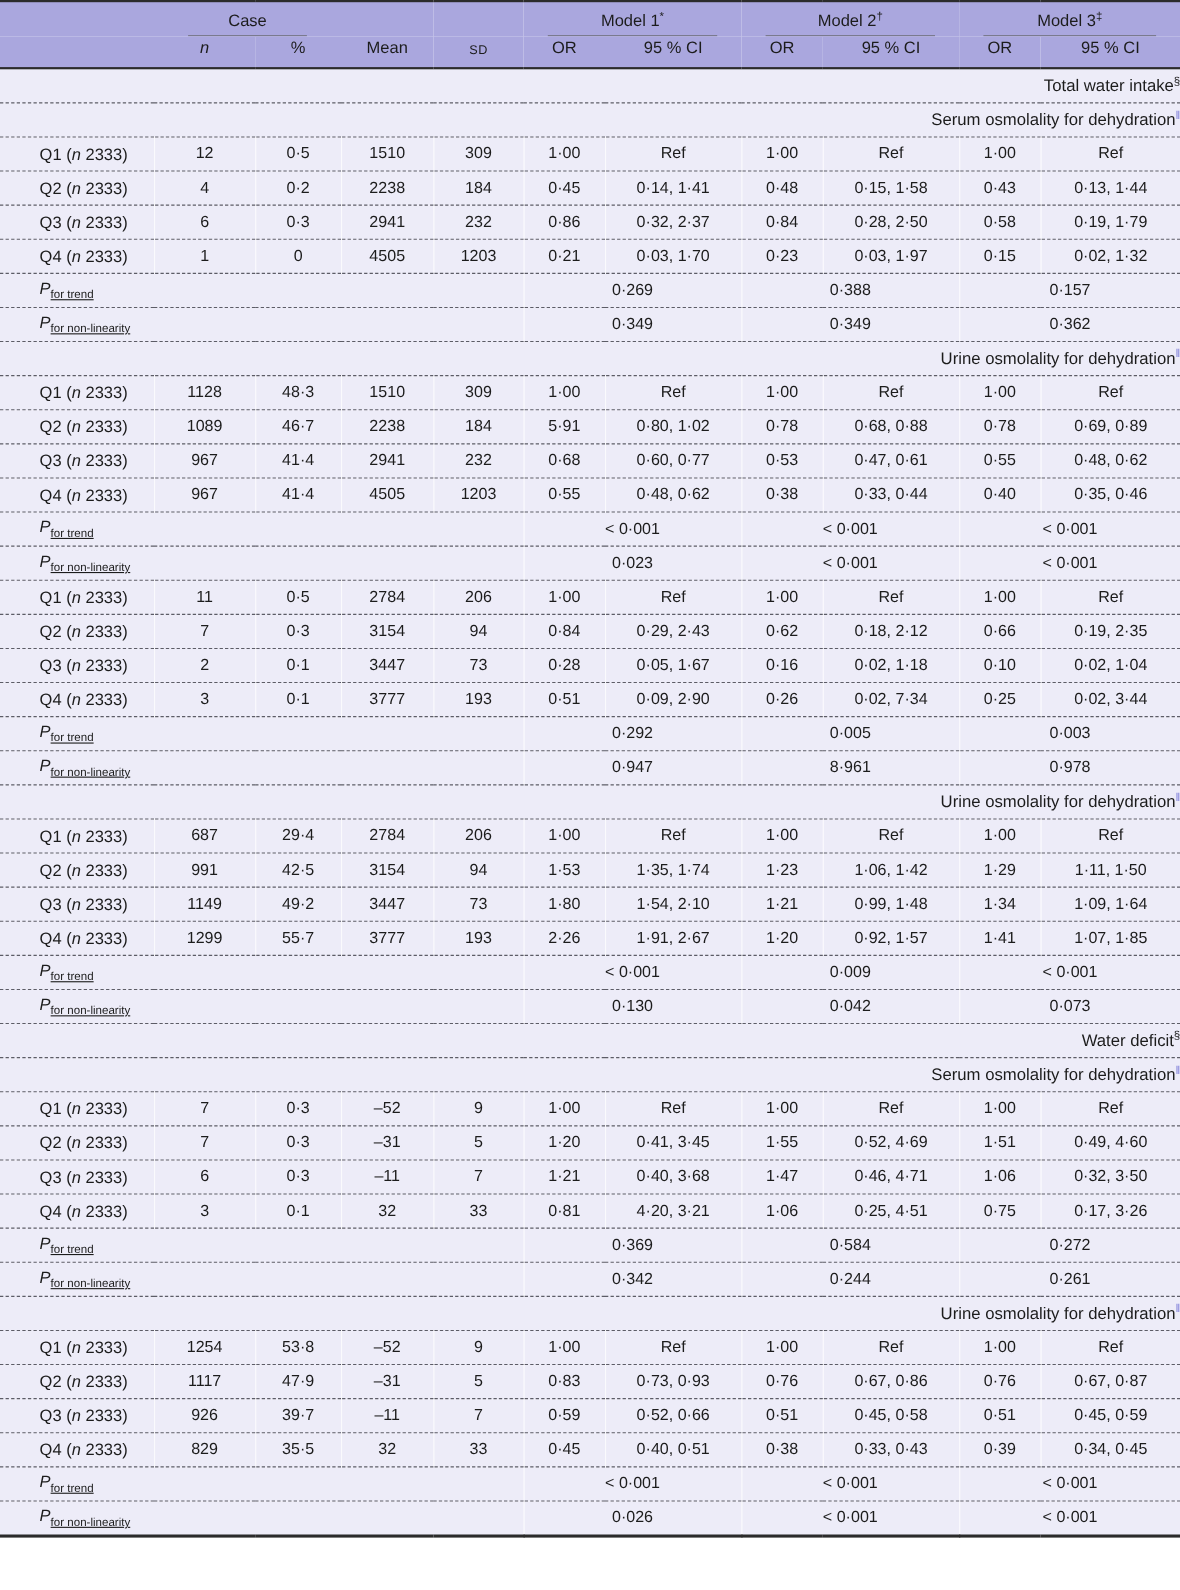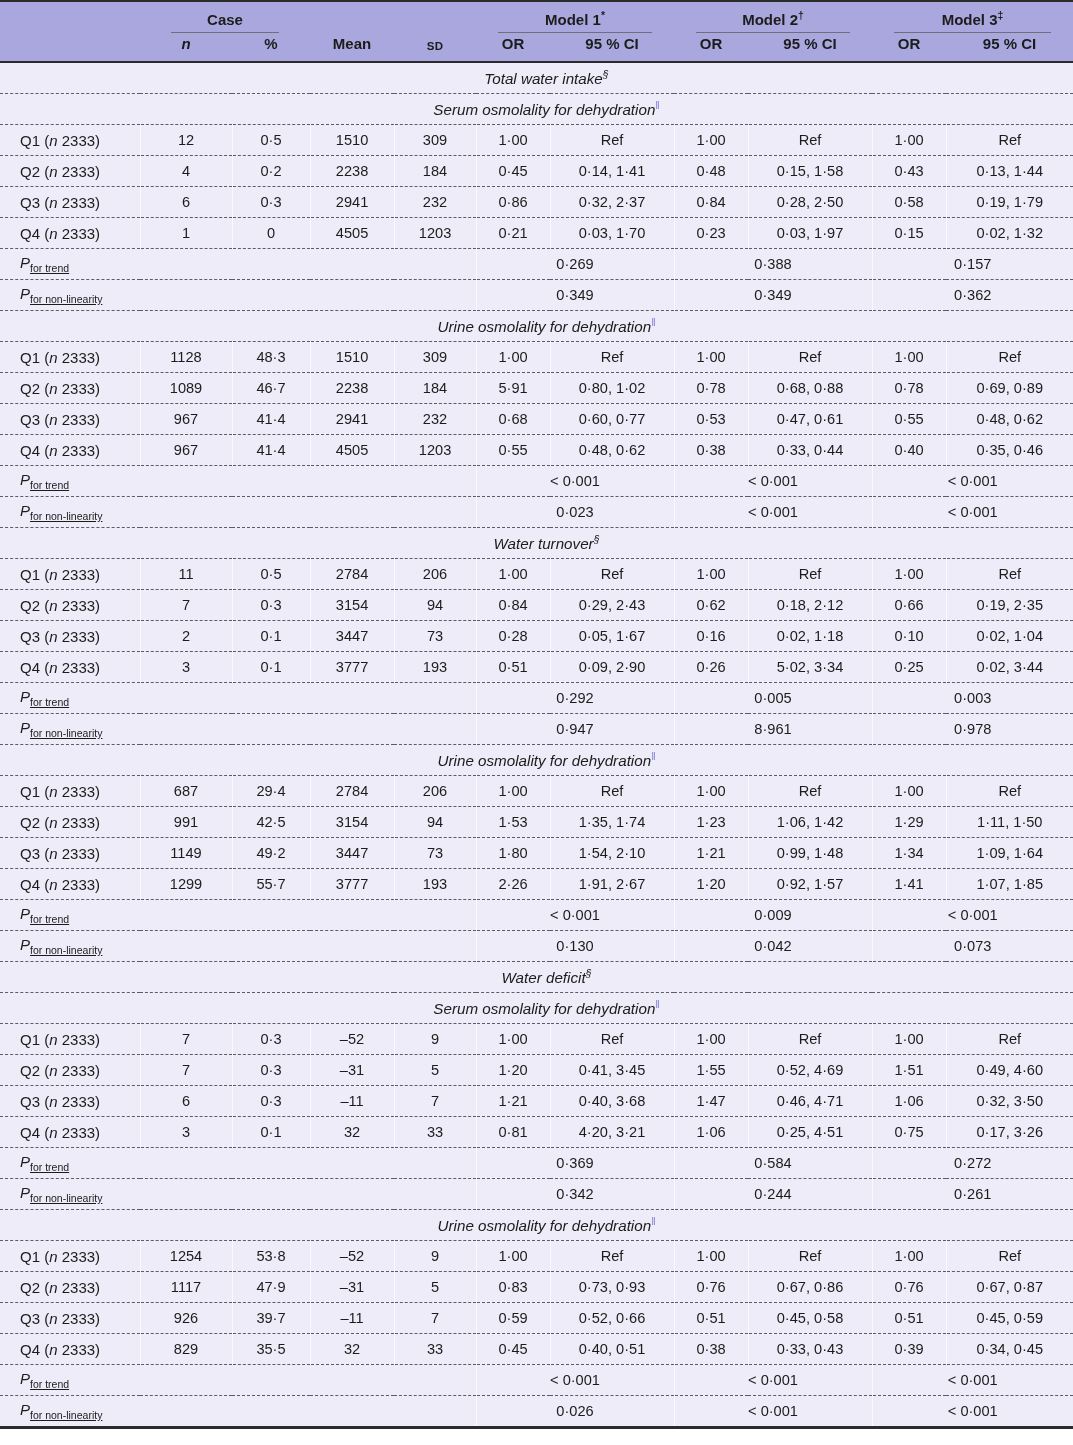--- a/index.html
+++ b/index.html
@@ -6,39 +6,39 @@
   :root{
     --header-bg:#aaa7de; --body-bg:#edecf8; --rule-dark:#2b2b2b;
     --sup-accent:#7b7bd8; --text:#1c1c1c;
   }
   html,body{margin:0;padding:0;}
   body{width:1073px;background:#ffffff;color:var(--text);
        font-family:"Liberation Sans","DejaVu Sans",sans-serif;}
   table{border-collapse:collapse;table-layout:fixed;width:1073px;
         border-top:2px solid var(--rule-dark);border-bottom:3px solid var(--rule-dark);}
   
-  thead th{background:var(--header-bg);font-weight:700;font-size:15px;
+  thead th{background:var(--header-bg);font-weight:400;font-size:15px;
            vertical-align:bottom;padding:0;color:var(--text);}
   thead tr.cols th{padding:2px 0 9px;text-align:center;border-bottom:2px solid var(--rule-dark);}
   .grp{display:block;text-align:center;padding:7px 0 4px;border-bottom:1px solid #6f6f7a;}
   .grp-case{margin:0 18%;}
   .grp-model{margin:0 11%;}
   thead sup{font-size:10.5px;}
   thead i{font-style:italic;}
   th.sc{font-size:11.5px;letter-spacing:.4px;}
   
   tbody td{background:var(--body-bg);height:30px;font-size:14.6px;padding:0;
            border-bottom:1px dashed #5c5c66;border-right:1px solid rgba(255,255,255,.72);
            white-space:nowrap;overflow:visible;}
   tbody td:last-child{border-right:0;}
   tbody tr:last-child td{border-bottom:0;}
   td.num{text-align:center;}
   td.lbl{text-align:left;font-size:15px;}
-  tr.section-row td{padding-left:20px;text-align:center;font-size:15.2px;border-right:0;font-style:italic;}
-  tr.data-row td.lbl,tr.p-row td.lbl{padding-left:20px;}
+  tr.section-row td{padding-left:20px;text-align:right;font-size:15.2px;border-right:0;}
+  tr.data-row td.lbl,tr.p-row td.lbl{padding-left:36px;}
   .q-n{font-style:italic;}
   .sec-sup{font-size:10.5px;vertical-align:super;line-height:0;}
   .sec-sup.accent{color:var(--sup-accent);}
   .p-lbl i{font-style:italic;font-size:15px;}
   .p-lbl sub{font-size:10.5px;text-decoration:underline;}
 </style>
 </head>
 <body>
 
 <table>
@@ -233,23 +233,20 @@
     <td class="num pv" colspan="2">&lt; 0·001</td>
   </tr>
 
   <tr class="p-row">
     <td class="lbl p-lbl" colspan="5"><i>P</i><sub>for non-linearity</sub></td>
     <td class="num pv" colspan="2">0·023</td>
     <td class="num pv" colspan="2">&lt; 0·001</td>
     <td class="num pv" colspan="2">&lt; 0·001</td>
   </tr>
 
-  <tr class="section-row">
-    <td colspan="11"><span class="sec-title">Water turnover</span><sup class="sec-sup">§</sup></td>
-  </tr>
 
 
   <tr class="data-row">
     <td class="lbl"><span class="q-pre">Q1 (</span><span class="q-n">n</span><span class="q-post"> 2333)</span></td>
     <td class="num">11</td>
     <td class="num">0·5</td>
     <td class="num">2784</td>
     <td class="num">206</td>
     <td class="num">1·00</td>
     <td class="num">Ref</td>
@@ -289,21 +286,21 @@
 
   <tr class="data-row">
     <td class="lbl"><span class="q-pre">Q4 (</span><span class="q-n">n</span><span class="q-post"> 2333)</span></td>
     <td class="num">3</td>
     <td class="num">0·1</td>
     <td class="num">3777</td>
     <td class="num">193</td>
     <td class="num">0·51</td>
     <td class="num">0·09, 2·90</td>
     <td class="num">0·26</td>
-    <td class="num">5·02, 3·34</td>
+    <td class="num">0·02, 7·34</td>
     <td class="num">0·25</td>
     <td class="num">0·02, 3·44</td>
   </tr>
 
   <tr class="p-row">
     <td class="lbl p-lbl" colspan="5"><i>P</i><sub>for trend</sub></td>
     <td class="num pv" colspan="2">0·292</td>
     <td class="num pv" colspan="2">0·005</td>
     <td class="num pv" colspan="2">0·003</td>
   </tr>

